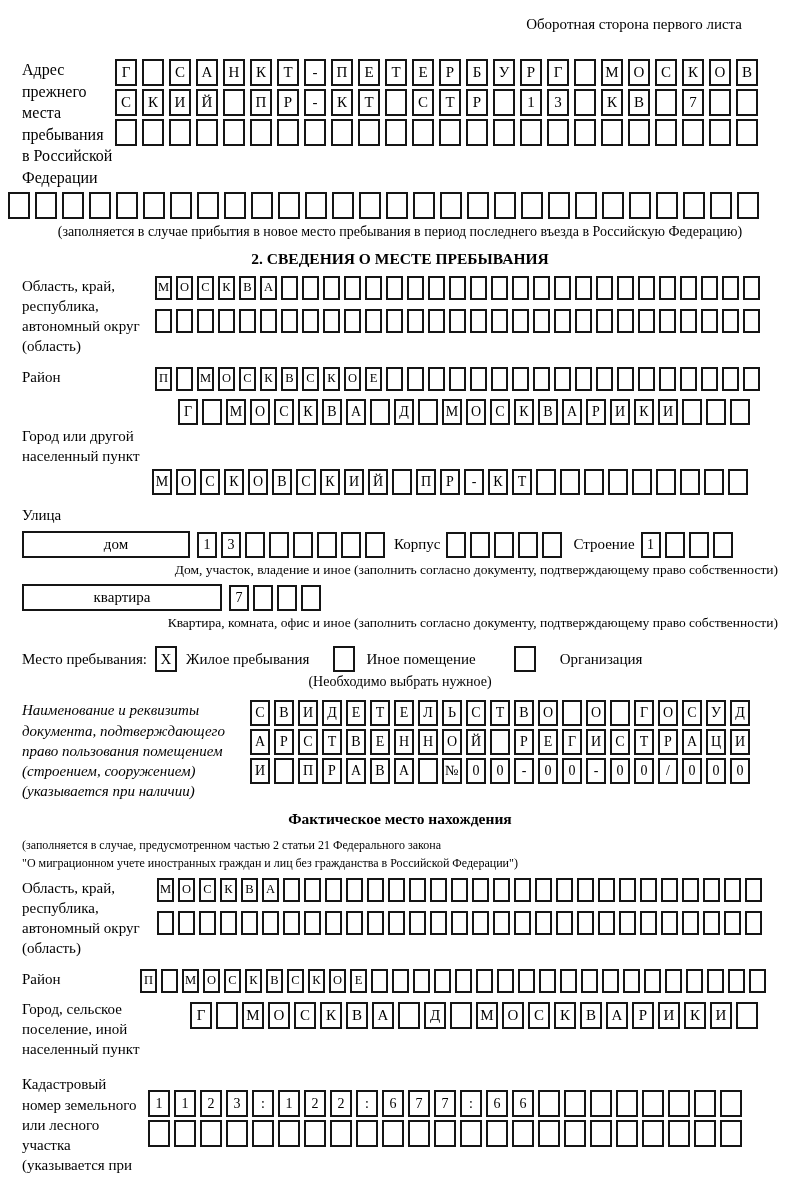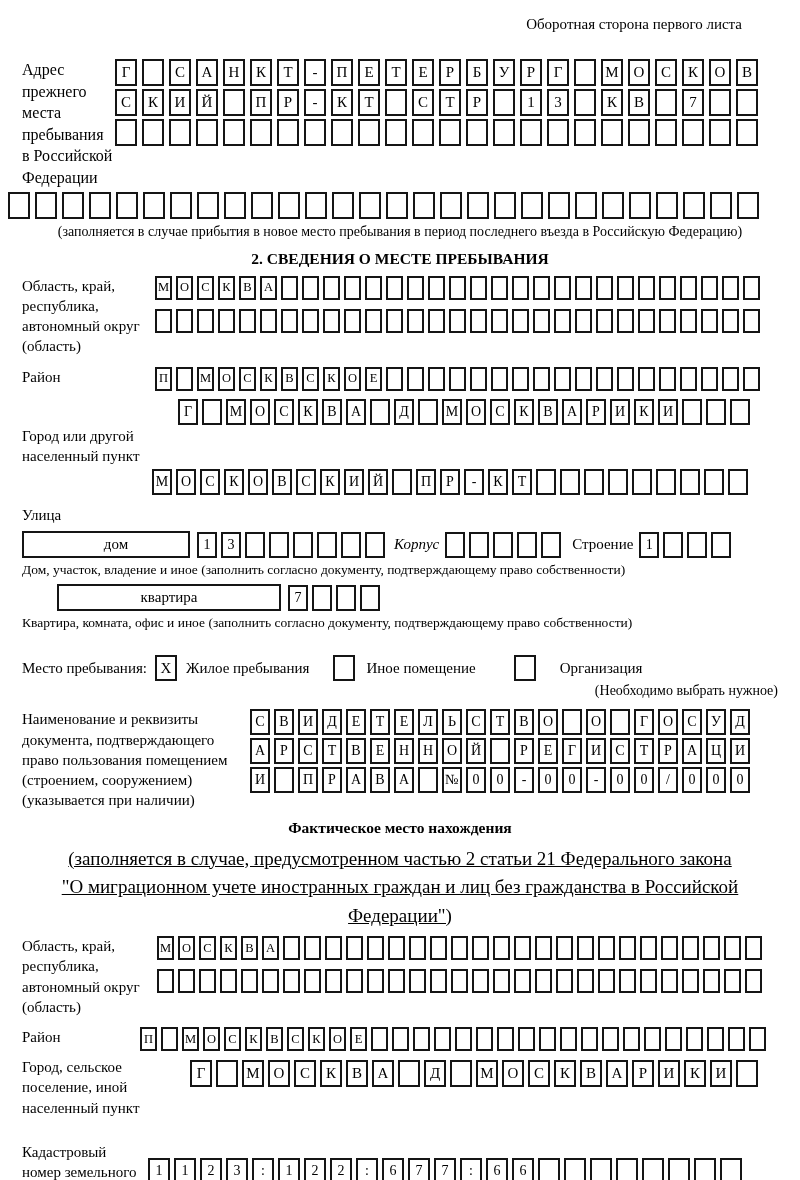--- a/index.html
+++ b/index.html
@@ -12,31 +12,31 @@
   .group .rows{flex:1 1 auto;}
   .boxrow{display:flex;}
   .cell{display:inline-flex;align-items:center;justify-content:center;
         border:2px solid #151515;background:#fff;box-sizing:border-box;flex:0 0 auto;}
   
   .s1{gap:5px;} .s1 .cell{width:22px;height:27px;font-size:15px;}
   .sm{gap:4px;} .sm .cell{width:17px;height:24px;font-size:12.5px;}
   .md{gap:4px;} .md .cell{width:20px;height:26px;font-size:14px;}
   .lg{gap:4px;} .lg .cell{width:22px;height:27px;font-size:15px;}
   .kd{gap:4px;} .kd .cell{width:22px;height:27px;font-size:14px;}
-  .mt3{margin-top:3px;} .mt6{margin-top:6px;} .mt8{margin-top:24px;} .mt10{margin-top:10px;}
+  .mt3{margin-top:3px;} .mt6{margin-top:6px;} .mt8{margin-top:15px;} .mt10{margin-top:10px;}
   .note-center{text-align:center;font-size:14px;margin-top:5px;}
-  .note-left{font-size:13.5px;margin-top:4px;}
+  .note-left{font-size:13.5px;margin-top:4px;text-align:right;}
   .sec-title{text-align:center;font-weight:bold;font-size:15.5px;margin:10px 0 8px 0;}
   .widebox{border:2px solid #151515;height:27px;display:inline-flex;align-items:center;
            justify-content:center;box-sizing:border-box;font-size:15px;}
   .inline-row{display:flex;align-items:center;}
   .cb{display:inline-flex;align-items:center;justify-content:center;border:2px solid #151515;
       width:22px;height:26px;box-sizing:border-box;font-size:15px;}
   .stamp{border:2px solid #151515;box-sizing:border-box;}
-  .fact-note{text-align:center;font-size:19px;line-height:1.5;text-decoration:underline;}
+  .fact-note{text-align:left;font-size:12px;line-height:1.5;}
 </style>
 </head>
 <body>
 
 <div class="page">
 
   <div class="header-note">Оборотная сторона первого листа</div>
 
   <div class="group">
     <div class="glabel" style="width:93px;font-size:16px;">Адрес прежнего места пребывания в Российской Федерации</div>
@@ -330,62 +330,62 @@
     <span class="boxrow md" style="margin-left:7px;">
         <span class="cell">1</span>
         <span class="cell">3</span>
         <span class="cell"></span>
         <span class="cell"></span>
         <span class="cell"></span>
         <span class="cell"></span>
         <span class="cell"></span>
         <span class="cell"></span>
       </span>
-    <span style="margin:0 6px 0 9px;font-style:italic;">Корпус</span>
+    <span style="margin:0 6px 0 9px;">Корпус</span>
     <span class="boxrow md">
         <span class="cell"></span>
         <span class="cell"></span>
         <span class="cell"></span>
         <span class="cell"></span>
         <span class="cell"></span>
       </span>
     <span style="margin:0 6px 0 11px;">Строение</span>
     <span class="boxrow md">
         <span class="cell">1</span>
         <span class="cell"></span>
         <span class="cell"></span>
         <span class="cell"></span>
       </span>
   </div>
   <div class="note-left">Дом, участок, владение и иное (заполнить согласно документу, подтверждающему право собственности)</div>
 
   <div class="inline-row mt6">
-    <span class="widebox" style="width:224px;margin-left:35px;">квартира</span>
+    <span class="widebox" style="width:200px;">квартира</span>
     <span class="boxrow md" style="margin-left:7px;">
         <span class="cell">7</span>
         <span class="cell"></span>
         <span class="cell"></span>
         <span class="cell"></span>
       </span>
   </div>
   <div class="note-left">Квартира, комната, офис и иное (заполнить согласно документу, подтверждающему право собственности)</div>
 
   <div class="inline-row mt8">
     <span>Место пребывания:</span>
     <span class="cb" style="margin-left:8px;">X</span>
     <span style="margin-left:9px;">Жилое пребывания</span>
     <span class="cb" style="margin-left:24px;"></span>
     <span style="margin-left:11px;">Иное помещение</span>
     <span class="cb" style="margin-left:38px;"></span>
     <span style="margin-left:24px;">Организация</span>
   </div>
-  <div class="note-center" style="margin-top:2px;text-align:right;">(Необходимо выбрать нужное)</div>
+  <div class="note-center" style="margin-top:2px;">(Необходимо выбрать нужное)</div>
 
   <div class="group mt10">
-    <div class="glabel" style="width:228px;">Наименование и реквизиты документа, подтверждающего право пользования помещением (строением, сооружением) (указывается при наличии)</div>
+    <div class="glabel" style="width:228px;font-style:italic;">Наименование и реквизиты документа, подтверждающего право пользования помещением (строением, сооружением) (указывается при наличии)</div>
     <div class="rows">
       <div class="boxrow md">
           <span class="cell">С</span>
           <span class="cell">В</span>
           <span class="cell">И</span>
           <span class="cell">Д</span>
           <span class="cell">Е</span>
           <span class="cell">Т</span>
           <span class="cell">Е</span>
           <span class="cell">Л</span>

